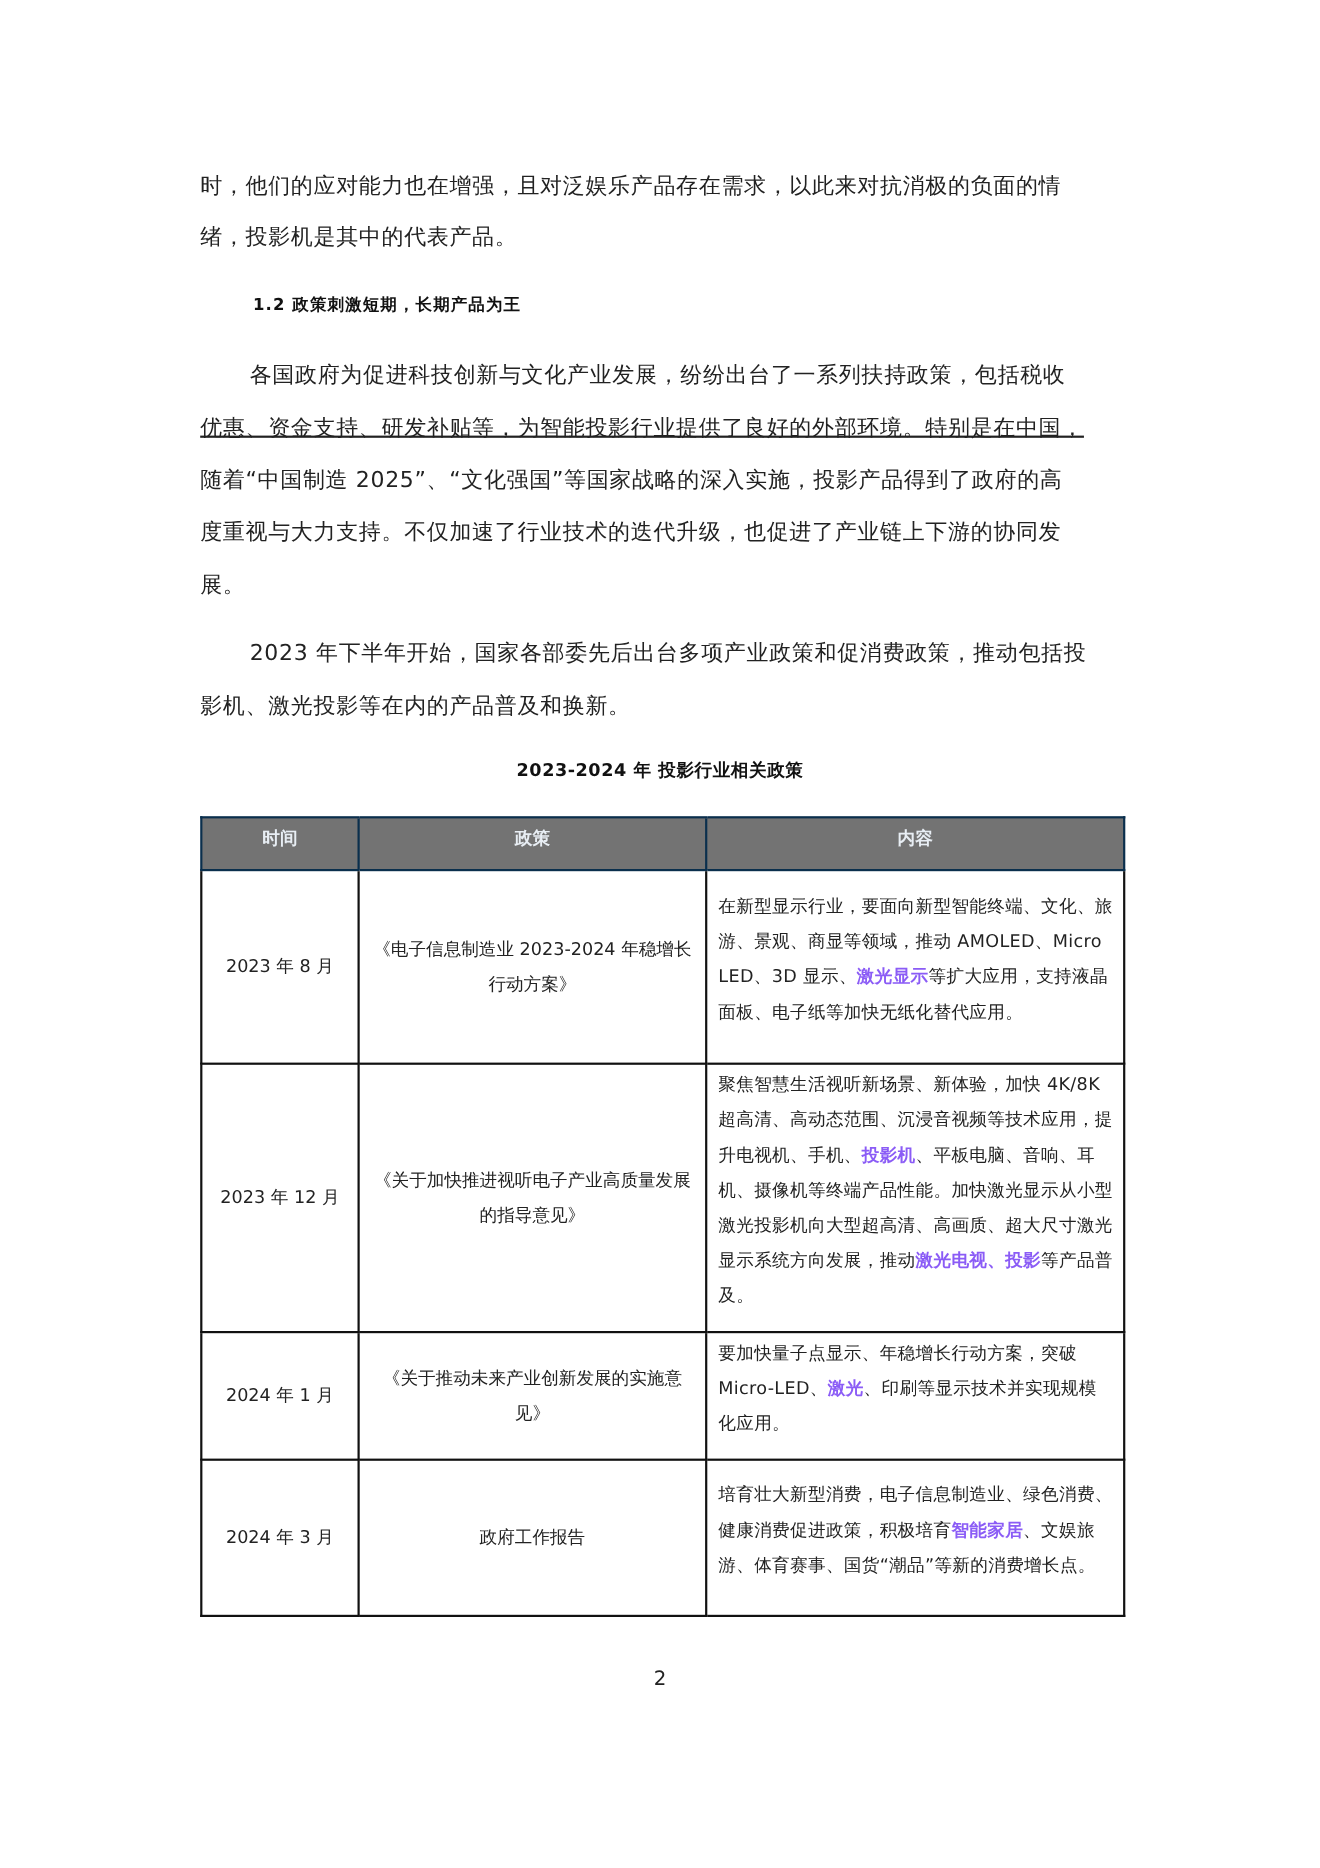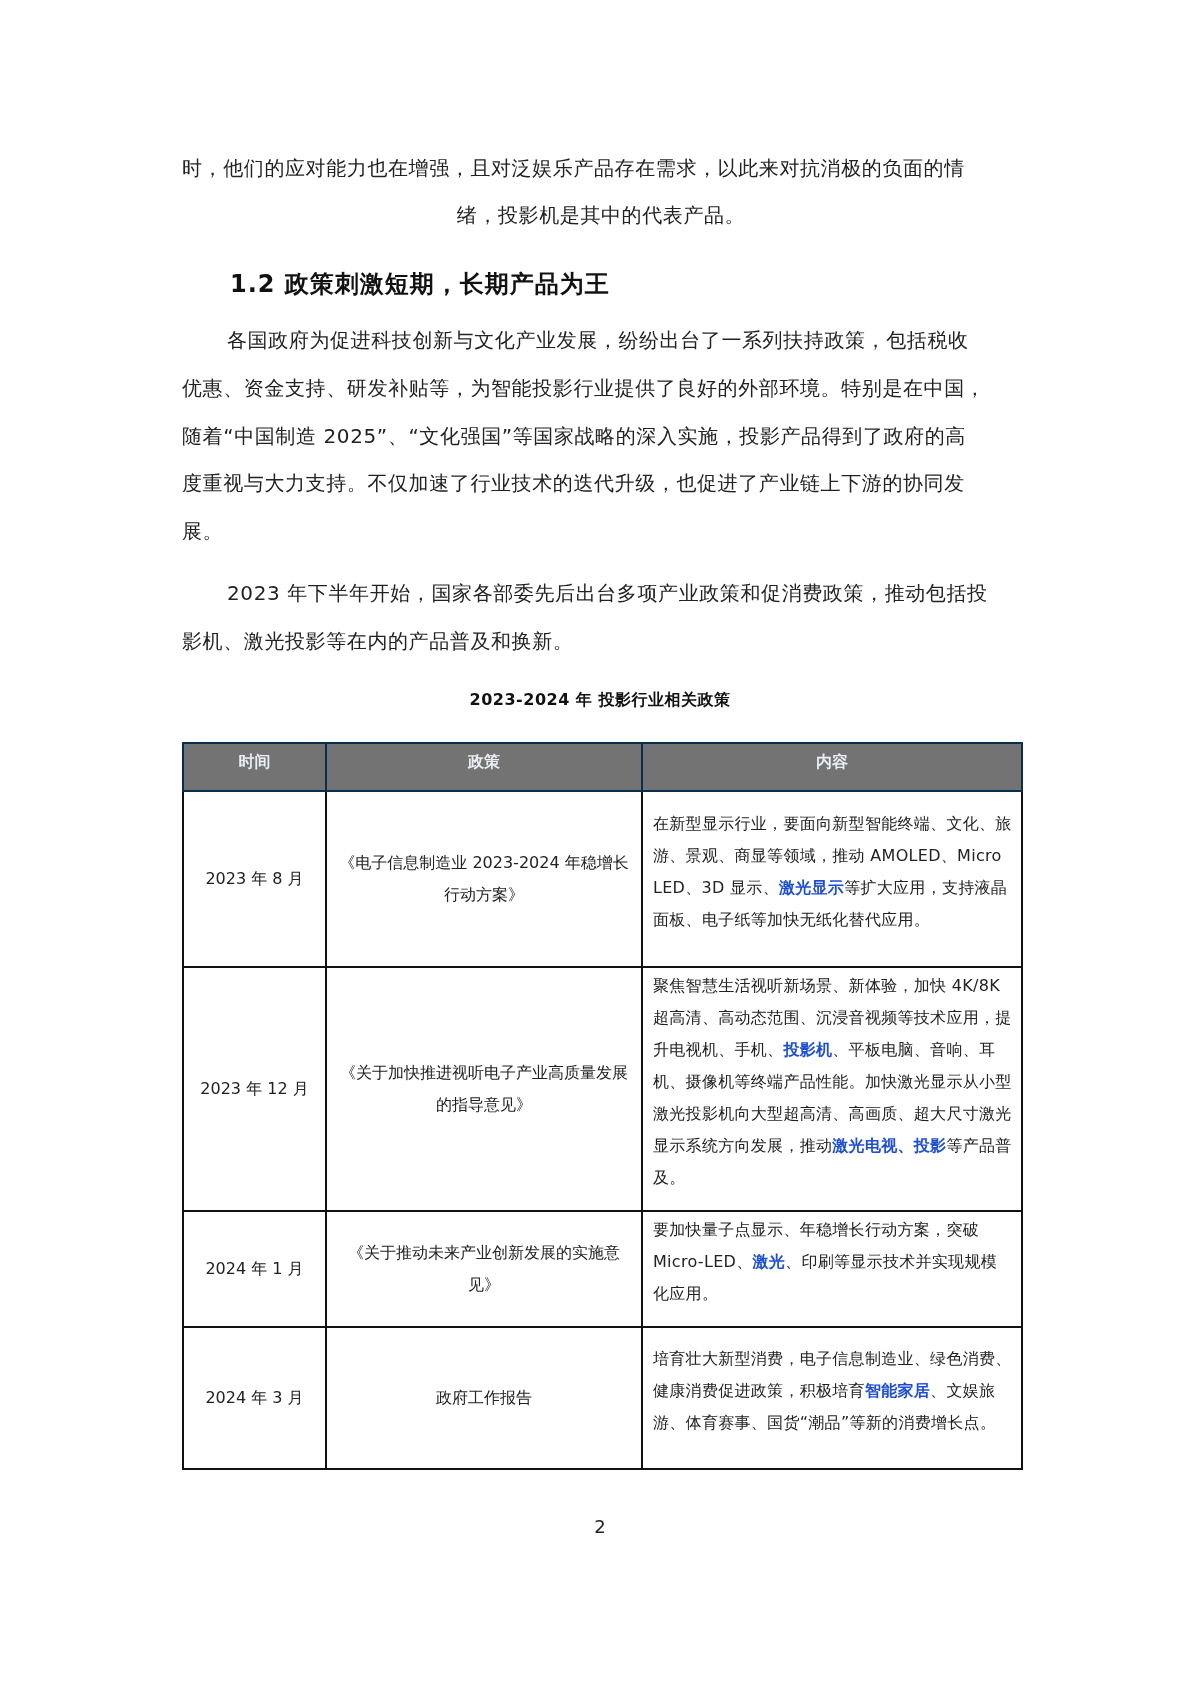--- a/index.html
+++ b/index.html
@@ -1,51 +1,51 @@
 <!DOCTYPE html>
 <html><head>
 <meta charset="utf-8">
 <style>
   html, body { margin: 0; padding: 0; background: #ffffff; }
   body { width: 1200px; height: 1698px; position: relative; overflow: hidden;
          font-family: "DejaVu Sans", "Liberation Sans", sans-serif; color: #222; }
   .page { position: absolute; left: 0; top: 0; width: 1200px; height: 1388px; background: #fff; }
   .para-line { position: absolute; left: 182px; width: 838px; font-size: 20px; line-height: 24px;
                white-space: nowrap; letter-spacing: 0.6px; color: #222; }
-  .heading { position: absolute; left: 230px; top: 268px; font-size: 24px; font-weight: bold;
+  .heading { position: absolute; left: 230px; top: 268px; font-size: 15px; font-weight: bold;
              letter-spacing: 1px; color: #111; white-space: nowrap; }
   .table-title { position: absolute; left: 0; width: 1200px; top: 690px; text-align: center;
                  font-size: 16px; font-weight: bold; color: #111; letter-spacing: 0.5px; }
   table.policy { position: absolute; left: 182px; top: 742px; width: 839px; border-collapse: collapse;
                  table-layout: fixed; }
   table.policy th { background: #737373; color: #e8eef4; font-size: 16px; font-weight: bold;
                     height: 48px; vertical-align: top; padding-top: 8px; box-sizing: border-box;
                     border: 2px solid #0a2f4d; border-right: 1px solid #d6dee6; text-align: center; }
   table.policy th:last-child { border-right: 2px solid #0a2f4d; margin-top: 40px; }
   table.policy td { border: 2px solid #111; font-size: 16px; color: #222; vertical-align: middle;
                     box-sizing: border-box; }
   td.c-time, td.c-policy { text-align: center; line-height: 32px; padding: 0 10px; }
   td.c-content { text-align: left; line-height: 32px; padding: 2px 8px 16px 10px; vertical-align: top;
                  letter-spacing: 0.3px; }
-  td.c-content b { color: #1d4ed8; font-weight: bold; }
+  td.c-content b { color: #8b5cf6; font-weight: bold; }
   .page-num { position: absolute; left: 0; width: 1200px; top: 1516px; text-align: center;
               font-size: 18px; color: #222; }
 </style>
 </head>
 <body>
 
 <div class="page">
 
   <div class="para-line" style="top:156px;">时，他们的应对能力也在增强，且对泛娱乐产品存在需求，以此来对抗消极的负面的情</div>
-  <div class="para-line" style="top:203px;text-align:center;">绪，投影机是其中的代表产品。</div>
+  <div class="para-line" style="top:203px;">绪，投影机是其中的代表产品。</div>
 
   <div class="heading">1.2  政策刺激短期，长期产品为王</div>
 
   <div class="para-line" style="top:328px; left:227px;">各国政府为促进科技创新与文化产业发展，纷纷出台了一系列扶持政策，包括税收</div>
-  <div class="para-line" style="top:376px;">优惠、资金支持、研发补贴等，为智能投影行业提供了良好的外部环境。特别是在中国，</div>
+  <div class="para-line" style="top:376px;text-decoration:underline;">优惠、资金支持、研发补贴等，为智能投影行业提供了良好的外部环境。特别是在中国，</div>
   <div class="para-line" style="top:424px;">随着“中国制造 2025”、“文化强国”等国家战略的深入实施，投影产品得到了政府的高</div>
   <div class="para-line" style="top:471px;">度重视与大力支持。不仅加速了行业技术的迭代升级，也促进了产业链上下游的协同发</div>
   <div class="para-line" style="top:519px;">展。</div>
 
   <div class="para-line" style="top:581px; left:227px;">2023 年下半年开始，国家各部委先后出台多项产业政策和促消费政策，推动包括投</div>
   <div class="para-line" style="top:629px;">影机、激光投影等在内的产品普及和换新。</div>
 
   <div class="table-title">2023-2024 年  投影行业相关政策</div>
 
   <table class="policy">

